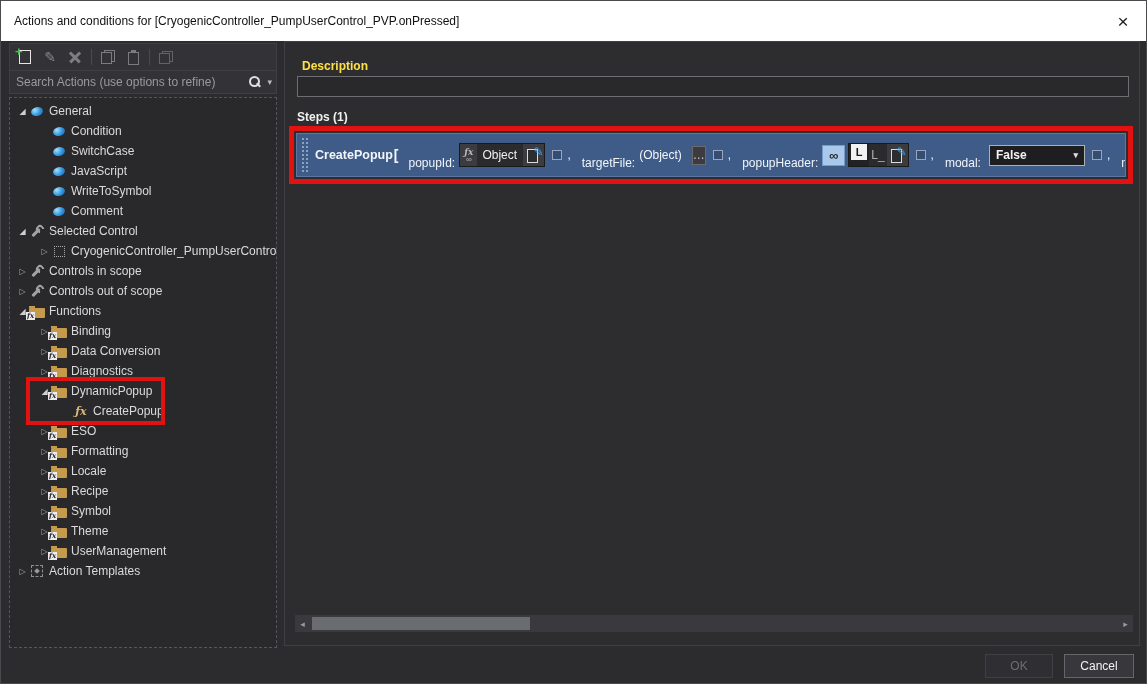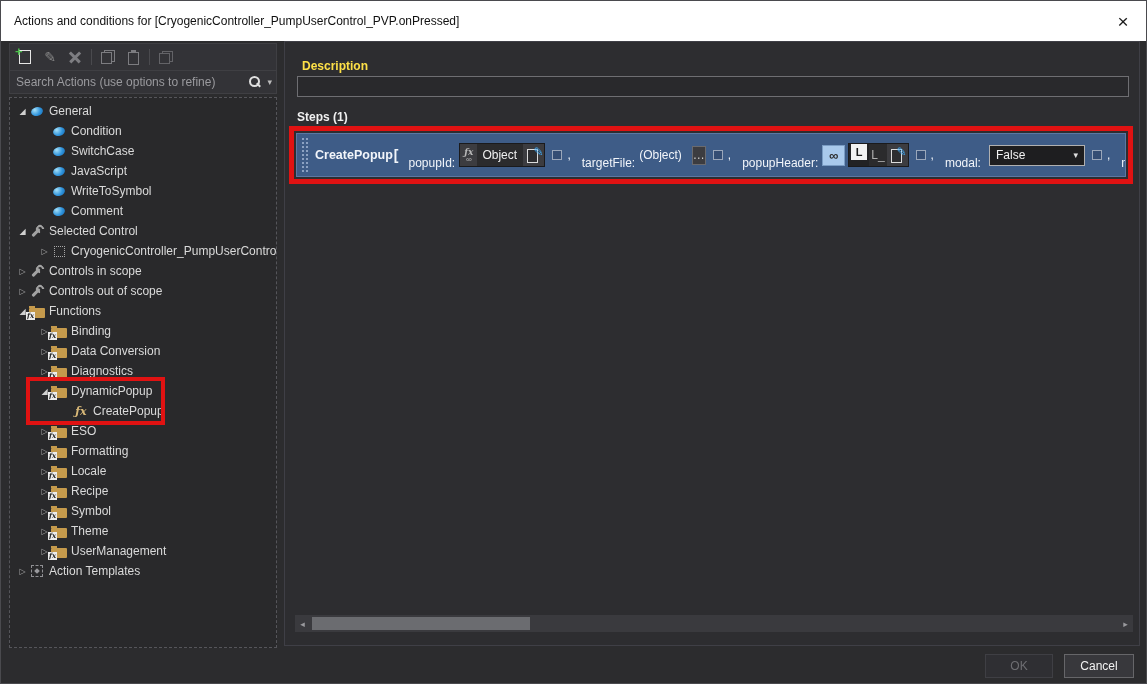--- a/index.html
+++ b/index.html
@@ -141,21 +141,21 @@
     color:#d0d0d0; display:flex; align-items:center; justify-content:center; margin-left:10px; cursor:pointer; }
 
   .chain-btn { width:23px; height:21px; background:#a9c9ec; border:1px solid #7a9cc4;
     display:flex; align-items:center; justify-content:center; margin-right:3px; cursor:pointer; flex:0 0 auto; }
   .chain-btn .link-icon { color:#2b2b2b; font-size:13px; line-height:1; font-weight:bold; }
   .l-btn { width:16px; height:16px; background:#f2f2f2; color:#1a1a1a; font-weight:bold; font-size:11px;
     display:flex; align-items:center; justify-content:center; margin:0 2px; cursor:pointer; }
   .l-text { color:#b0b0b0; padding:0 2px; }
 
   .dropdown { width:96px; height:21px; background:#1e1e20; border:1px solid #b0b0b0;
-    display:flex; align-items:center; padding:0 6px; margin-left:4px; cursor:pointer; flex:0 0 auto; }
+    display:flex; align-items:center; padding:0 6px; margin-left:4px; cursor:pointer; flex:0 0 auto;font-weight:bold; }
   .dropdown .dd-value { color:#f2f2f2; }
   .dropdown .dd-arrow { margin-left:auto; color:#e0e0e0; font-size:9px; }
 
   
   .hscroll { position:absolute; left:10px; top:573px; width:838px; height:17px;
     background:#3a3a3e; display:flex; align-items:center; }
   .hs-arrow { width:15px; height:17px; display:flex; align-items:center; justify-content:center;
     color:#9a9a9e; font-size:9px; cursor:pointer; flex:0 0 auto; }
   .hs-track { flex:1; height:17px; position:relative; cursor:pointer; }
   .hs-thumb { position:absolute; left:2px; top:2px; width:27%; height:13px; background:#6b6c70; cursor:pointer; }

